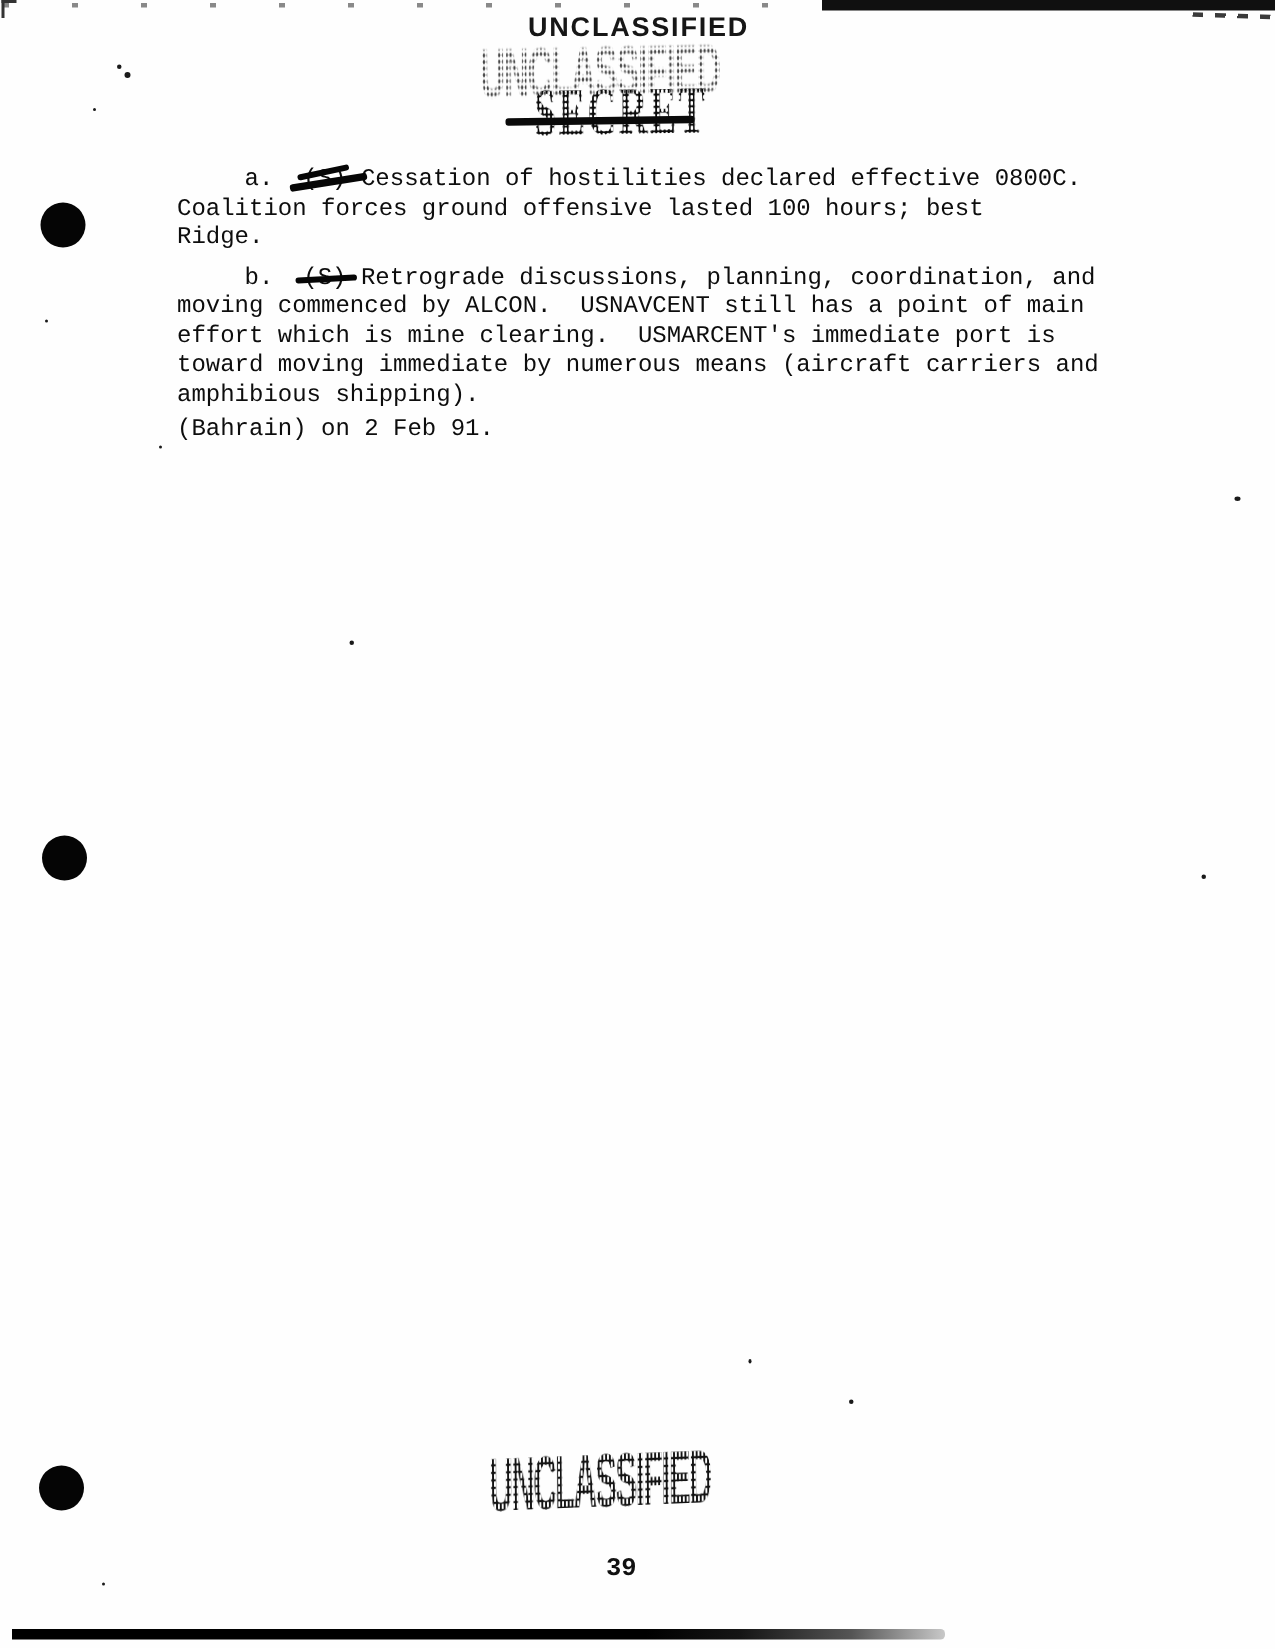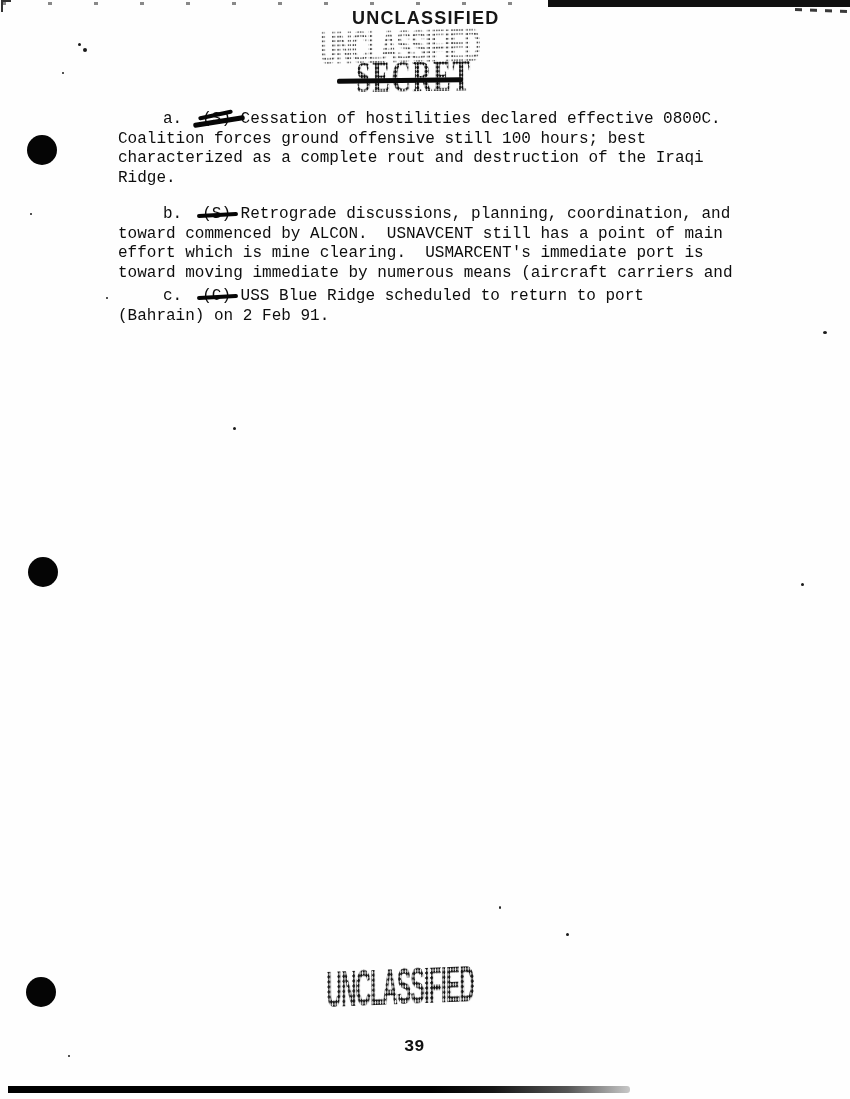--- a/index.html
+++ b/index.html
@@ -61,21 +61,21 @@
     background:#0a0a0a;transform:rotate(-0.8deg);border-radius:2px;
   }
   
   .doc-body{
     position:absolute;left:118px;top:110px;width:700px;
     font-size:16px;line-height:19.5px;font-weight:normal;color:#0d0d0d;
   }
   .line{white-space:pre;}
   .line1{padding-left:45px;}
   .spacer{display:inline-block;width:20px;}
-  .para-b{margin-top:17px;}
+  .para-b{margin-top:7px;}
   .para-c{margin-top:4px;}
   .marking{position:relative;display:inline-block;}
   .marking::after{
     content:"";position:absolute;left:-5px;right:-7px;top:8px;height:4px;
     background:#060606;transform:rotate(-3deg);border-radius:2px;
   }
   .para-a .marking::after{
     left:-9px;right:-14px;top:9px;height:5px;transform:rotate(-9deg);
   }
   .para-a .marking::before{
@@ -129,34 +129,33 @@
 
   <div class="typed-unclass">UNCLASSIFIED</div>
   <div class="stamp-top-unclass grunge-heavy">UNCLASSIFIED</div>
   <div class="stamp-secret grunge">SECRET</div>
   <div class="secret-strike"></div>
 
   <div class="doc-body">
 
     <div class="para para-a">
       <div class="line line1"><span class="plabel">a.</span><span class="spacer"></span><span class="marking">(S)</span><span class="ltext"> Cessation of hostilities declared effective 0800C.</span></div>
-      <div class="line">Coalition forces ground offensive still 100 hours; best</div>
-      <div class="line">characterized as a complete rout and destruction of the Iraqi</div>
+      <div class="line">Coalition forces ground offensive lasted 100 hours; best</div>
       <div class="line">Ridge.</div>
     </div>
 
     <div class="para para-b">
       <div class="line line1"><span class="plabel">b.</span><span class="spacer"></span><span class="marking">(S)</span><span class="ltext"> Retrograde discussions, planning, coordination, and</span></div>
-      <div class="line">toward commenced by ALCON.  USNAVCENT still has a point of main</div>
+      <div class="line">moving commenced by ALCON.  USNAVCENT still has a point of main</div>
       <div class="line">effort which is mine clearing.  USMARCENT's immediate port is</div>
       <div class="line">toward moving immediate by numerous means (aircraft carriers and</div>
+      <div class="line">amphibious shipping).</div>
     </div>
 
     <div class="para para-c">
-      <div class="line line1"><span class="plabel">c.</span><span class="spacer"></span><span class="marking">(C)</span><span class="ltext"> USS Blue Ridge scheduled to return to port</span></div>
       <div class="line">(Bahrain) on 2 Feb 91.</div>
     </div>
 
   </div>
 
   <div class="stamp-bottom grunge">UNCLASSIFIED</div>
   <div class="page-number">39</div>
   <div class="bottom-line"></div>
 
 </div>

